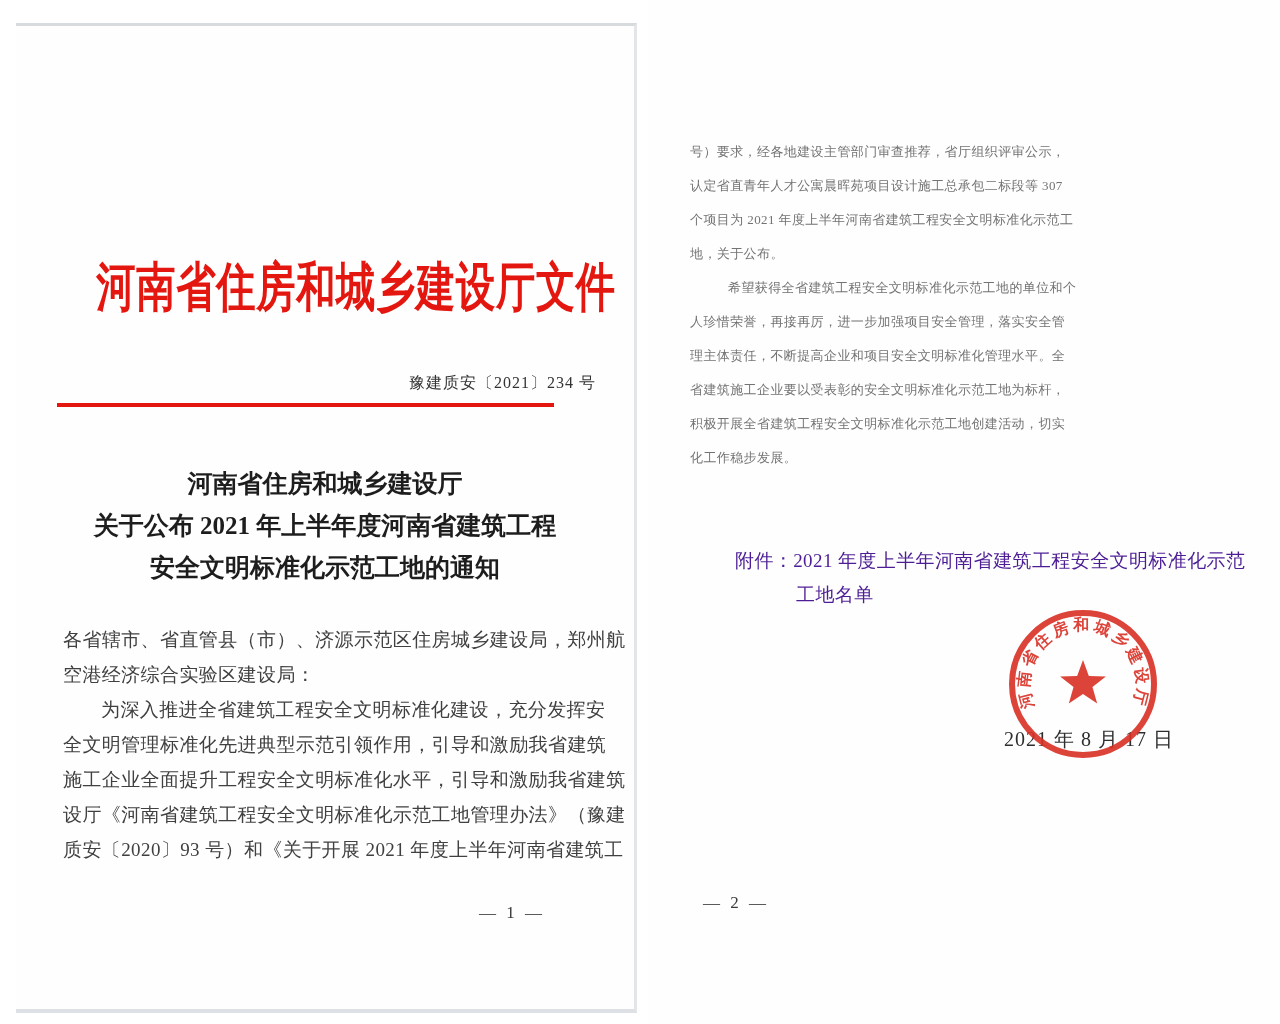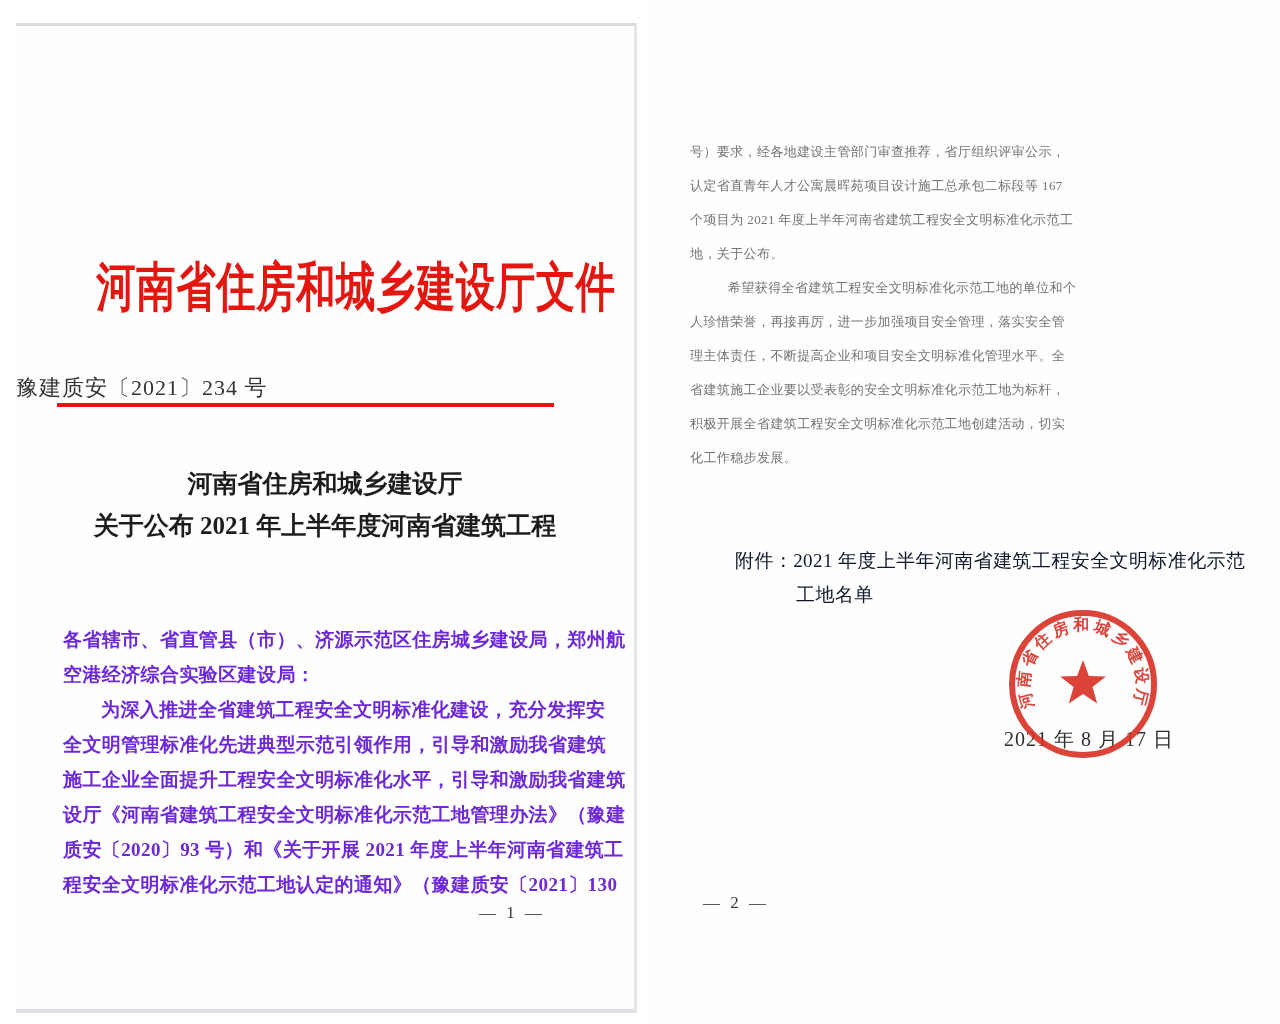--- a/index.html
+++ b/index.html
@@ -17,49 +17,49 @@
     border-right:3px solid #e3e5e8;
     border-bottom:4px solid #dde0e4;
     box-sizing:border-box;
   }
   .letterhead{
     position:absolute;left:0;top:226px;width:100%;margin:0;
     font-size:53px;font-weight:bold;color:#e3170f;text-align:center;white-space:nowrap;
     transform:scaleX(0.74);transform-origin:center;letter-spacing:1px;
   }
   .docnum{
-    position:absolute;left:0;top:347px;width:580px;text-align:left;
-    font-size:22px;color:#333;letter-spacing:1px;white-space:nowrap;
+    position:absolute;left:0;top:347px;width:580px;text-align:right;
+    font-size:16px;color:#333;letter-spacing:1px;white-space:nowrap;
   }
   .redrule{position:absolute;left:41px;top:377px;width:497px;height:4px;background:#e3170f;}
   .title-block{
     position:absolute;left:0;top:437px;width:100%;text-align:center;
     font-size:25px;font-weight:bold;color:#1d1d1d;line-height:42px;white-space:nowrap;
   }
   .body1{
     position:absolute;left:47px;top:596px;width:545px;
-    font-size:19px;line-height:35px;color:#6d28d9;letter-spacing:0.4px;font-weight:bold;
+    font-size:19px;line-height:35px;color:#404040;letter-spacing:0.4px;
   }
   .bline{white-space:nowrap;}
   .indent{text-indent:38px;}
   .pagenum{
     position:absolute;font-size:17px;color:#3c3c3c;letter-spacing:3px;white-space:nowrap;
     font-family:"Liberation Serif","DejaVu Serif",serif;
   }
   .pn1{left:463px;top:877px;}
 
   
   .page2{left:648px;top:0;width:632px;height:1024px;}
   .body2{
     position:absolute;left:42px;top:135px;width:548px;
     font-size:13px;line-height:34px;color:#737373;letter-spacing:0.4px;
   }
   .attachment{
     position:absolute;left:42px;top:544px;width:548px;
-    font-size:19px;line-height:34px;color:#0f172a;letter-spacing:0.4px;
+    font-size:19px;line-height:34px;color:#4c1d95;letter-spacing:0.4px;
   }
   .att1{text-indent:45px;white-space:nowrap;}
   .att2{text-indent:106px;white-space:nowrap;}
   .issue-date{
     position:absolute;left:356px;top:726px;font-size:20px;color:#2e2e2e;
     letter-spacing:1px;white-space:nowrap;
   }
   .seal{position:absolute;left:355px;top:604px;width:160px;height:160px;opacity:0.9;}
   .seal .ring{fill:none;stroke:#d93025;stroke-width:6;}
   .seal .star{fill:#d93025;}
@@ -78,41 +78,41 @@
 
     <h1 class="letterhead">河南省住房和城乡建设厅文件</h1>
 
     <div class="docnum">豫建质安〔2021〕234 号</div>
 
     <div class="redrule"></div>
 
     <div class="title-block">
       <div>河南省住房和城乡建设厅</div>
       <div>关于公布 2021 年上半年度河南省建筑工程</div>
+      <div>安全文明标准化示范工地的通知</div>
     </div>
 
     <div class="body1">
       <div class="bline">各省辖市、省直管县（市）、济源示范区住房城乡建设局，郑州航</div>
       <div class="bline">空港经济综合实验区建设局：</div>
       <div class="bline indent">为深入推进全省建筑工程安全文明标准化建设，充分发挥安</div>
       <div class="bline">全文明管理标准化先进典型示范引领作用，引导和激励我省建筑</div>
       <div class="bline">施工企业全面提升工程安全文明标准化水平，引导和激励我省建筑</div>
       <div class="bline">设厅《河南省建筑工程安全文明标准化示范工地管理办法》（豫建</div>
       <div class="bline">质安〔2020〕93 号）和《关于开展 2021 年度上半年河南省建筑工</div>
-      <div class="bline">程安全文明标准化示范工地认定的通知》（豫建质安〔2021〕130</div>
     </div>
 
     <div class="pagenum pn1">— 1 —</div>
   </section>
 
   <section class="page page2">
 
     <div class="body2">
       <div class="bline">号）要求，经各地建设主管部门审查推荐，省厅组织评审公示，</div>
-      <div class="bline">认定省直青年人才公寓晨晖苑项目设计施工总承包二标段等 167</div>
+      <div class="bline">认定省直青年人才公寓晨晖苑项目设计施工总承包二标段等 307</div>
       <div class="bline">个项目为 2021 年度上半年河南省建筑工程安全文明标准化示范工</div>
       <div class="bline">地，关于公布。</div>
       <div class="bline indent">希望获得全省建筑工程安全文明标准化示范工地的单位和个</div>
       <div class="bline">人珍惜荣誉，再接再厉，进一步加强项目安全管理，落实安全管</div>
       <div class="bline">理主体责任，不断提高企业和项目安全文明标准化管理水平。全</div>
       <div class="bline">省建筑施工企业要以受表彰的安全文明标准化示范工地为标杆，</div>
       <div class="bline">积极开展全省建筑工程安全文明标准化示范工地创建活动，切实</div>
       <div class="bline">化工作稳步发展。</div>
     </div>
 

